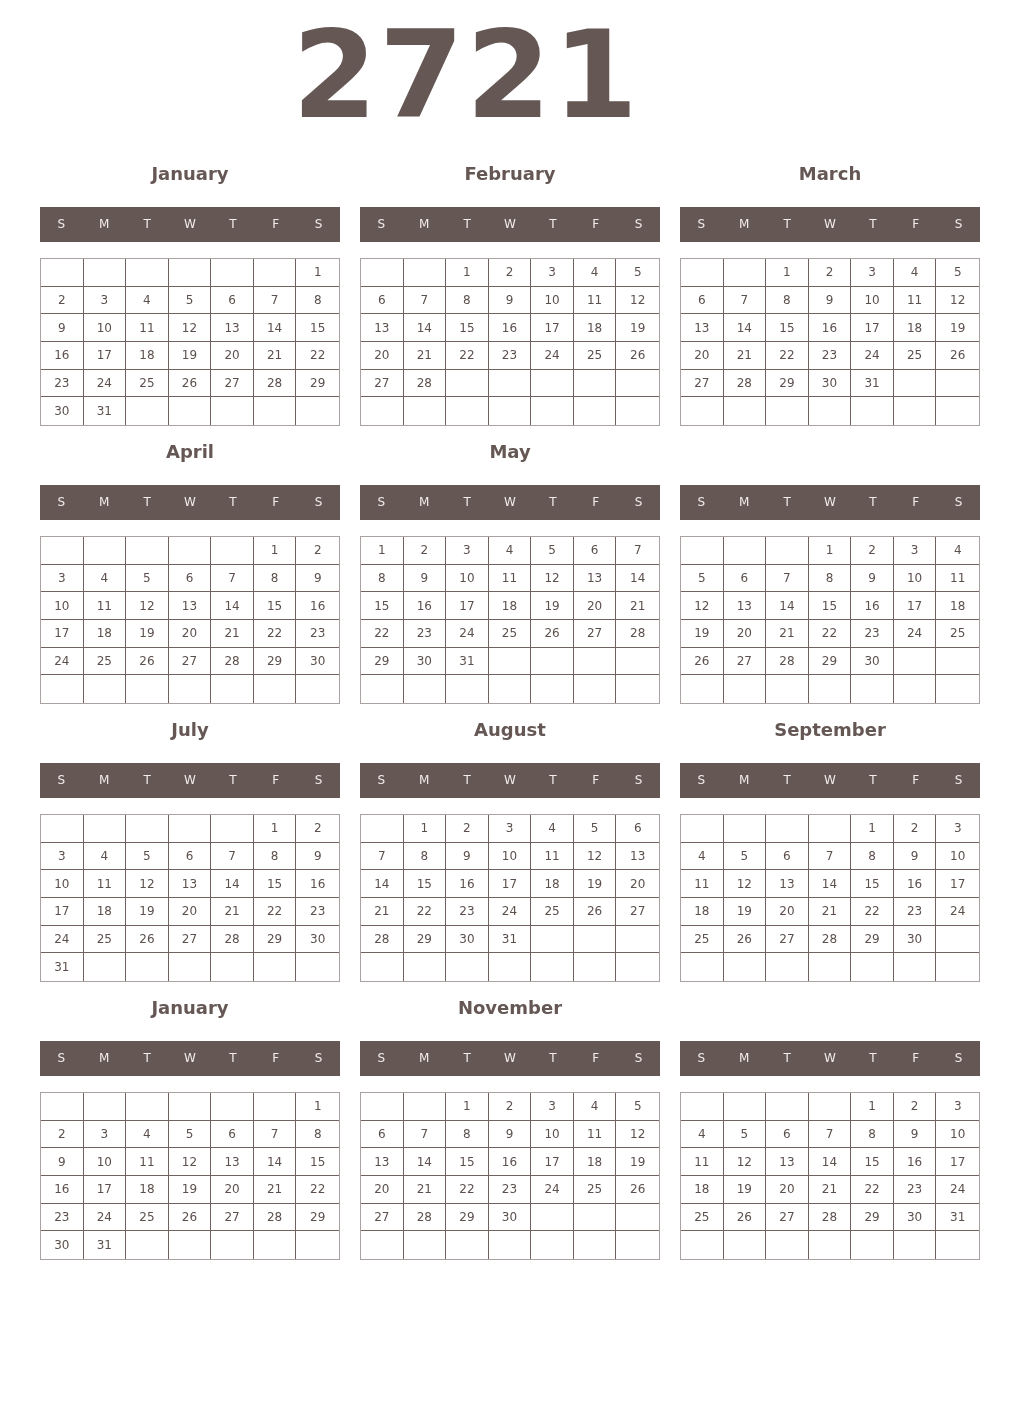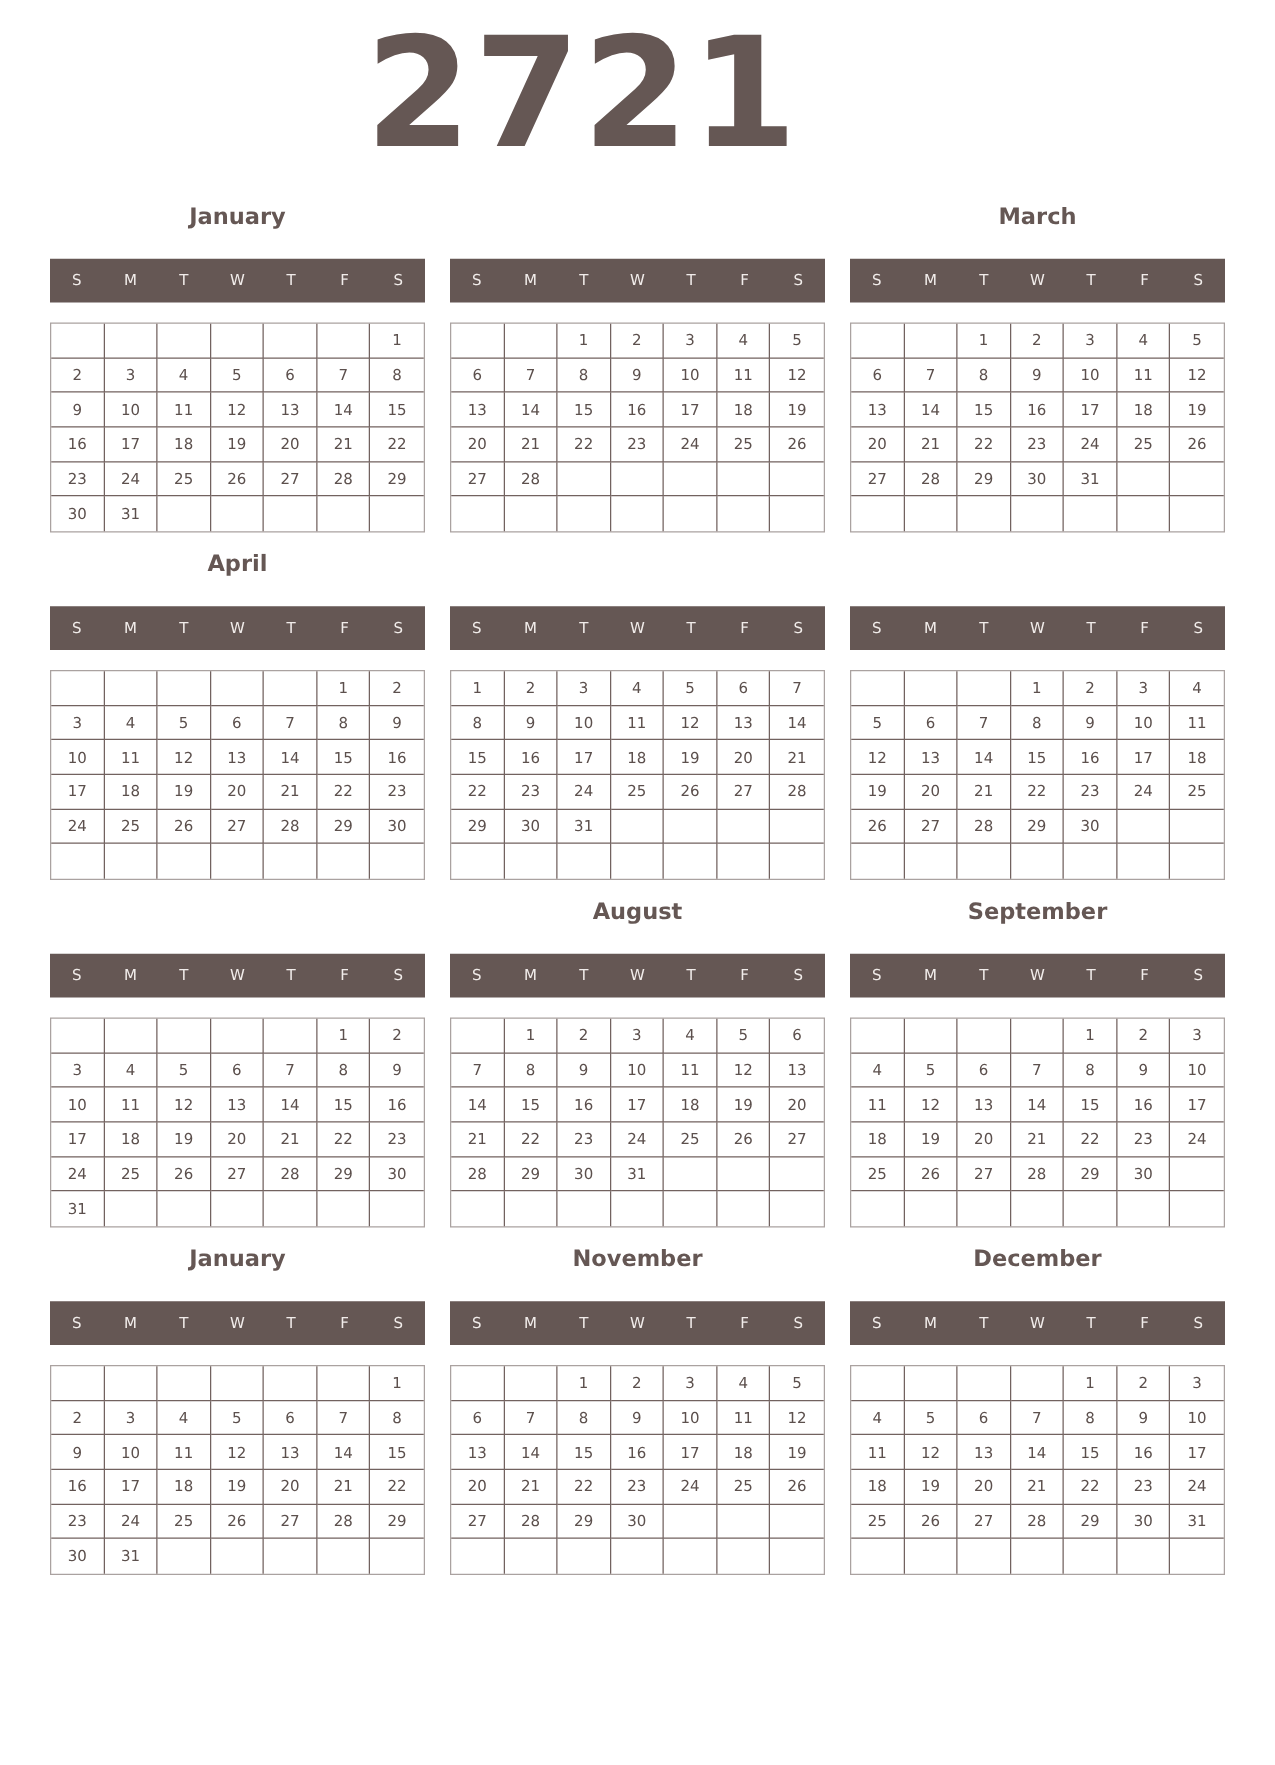--- a/index.html
+++ b/index.html
@@ -79,20 +79,21 @@
         <div class="cell c0 r5">30</div>
         <div class="cell c1 r5">31</div>
         <div class="cell c2 r5"></div>
         <div class="cell c3 r5"></div>
         <div class="cell c4 r5"></div>
         <div class="cell c5 r5"></div>
         <div class="cell c6 r5"></div>
       </div>
     </div>
     <div class="month" style="left: 360px; top: 161px;">
+      <div class="month-title">February</div>
       <div class="dow">
         <span>S</span>
         <span>M</span>
         <span>T</span>
         <span>W</span>
         <span>T</span>
         <span>F</span>
         <span>S</span>
       </div>
       <div class="grid">
@@ -246,20 +247,21 @@
         <div class="cell c0 r5"></div>
         <div class="cell c1 r5"></div>
         <div class="cell c2 r5"></div>
         <div class="cell c3 r5"></div>
         <div class="cell c4 r5"></div>
         <div class="cell c5 r5"></div>
         <div class="cell c6 r5"></div>
       </div>
     </div>
     <div class="month" style="left: 360px; top: 439px;">
+      <div class="month-title">May</div>
       <div class="dow">
         <span>S</span>
         <span>M</span>
         <span>T</span>
         <span>W</span>
         <span>T</span>
         <span>F</span>
         <span>S</span>
       </div>
       <div class="grid">
@@ -356,20 +358,21 @@
         <div class="cell c0 r5"></div>
         <div class="cell c1 r5"></div>
         <div class="cell c2 r5"></div>
         <div class="cell c3 r5"></div>
         <div class="cell c4 r5"></div>
         <div class="cell c5 r5"></div>
         <div class="cell c6 r5"></div>
       </div>
     </div>
     <div class="month" style="left: 40px; top: 717px;">
+      <div class="month-title">July</div>
       <div class="dow">
         <span>S</span>
         <span>M</span>
         <span>T</span>
         <span>W</span>
         <span>T</span>
         <span>F</span>
         <span>S</span>
       </div>
       <div class="grid">
@@ -635,21 +638,20 @@
         <div class="cell c0 r5"></div>
         <div class="cell c1 r5"></div>
         <div class="cell c2 r5"></div>
         <div class="cell c3 r5"></div>
         <div class="cell c4 r5"></div>
         <div class="cell c5 r5"></div>
         <div class="cell c6 r5"></div>
       </div>
     </div>
     <div class="month" style="left: 680px; top: 995px;">
-      <div class="month-title">December</div>
       <div class="dow">
         <span>S</span>
         <span>M</span>
         <span>T</span>
         <span>W</span>
         <span>T</span>
         <span>F</span>
         <span>S</span>
       </div>
       <div class="grid">

